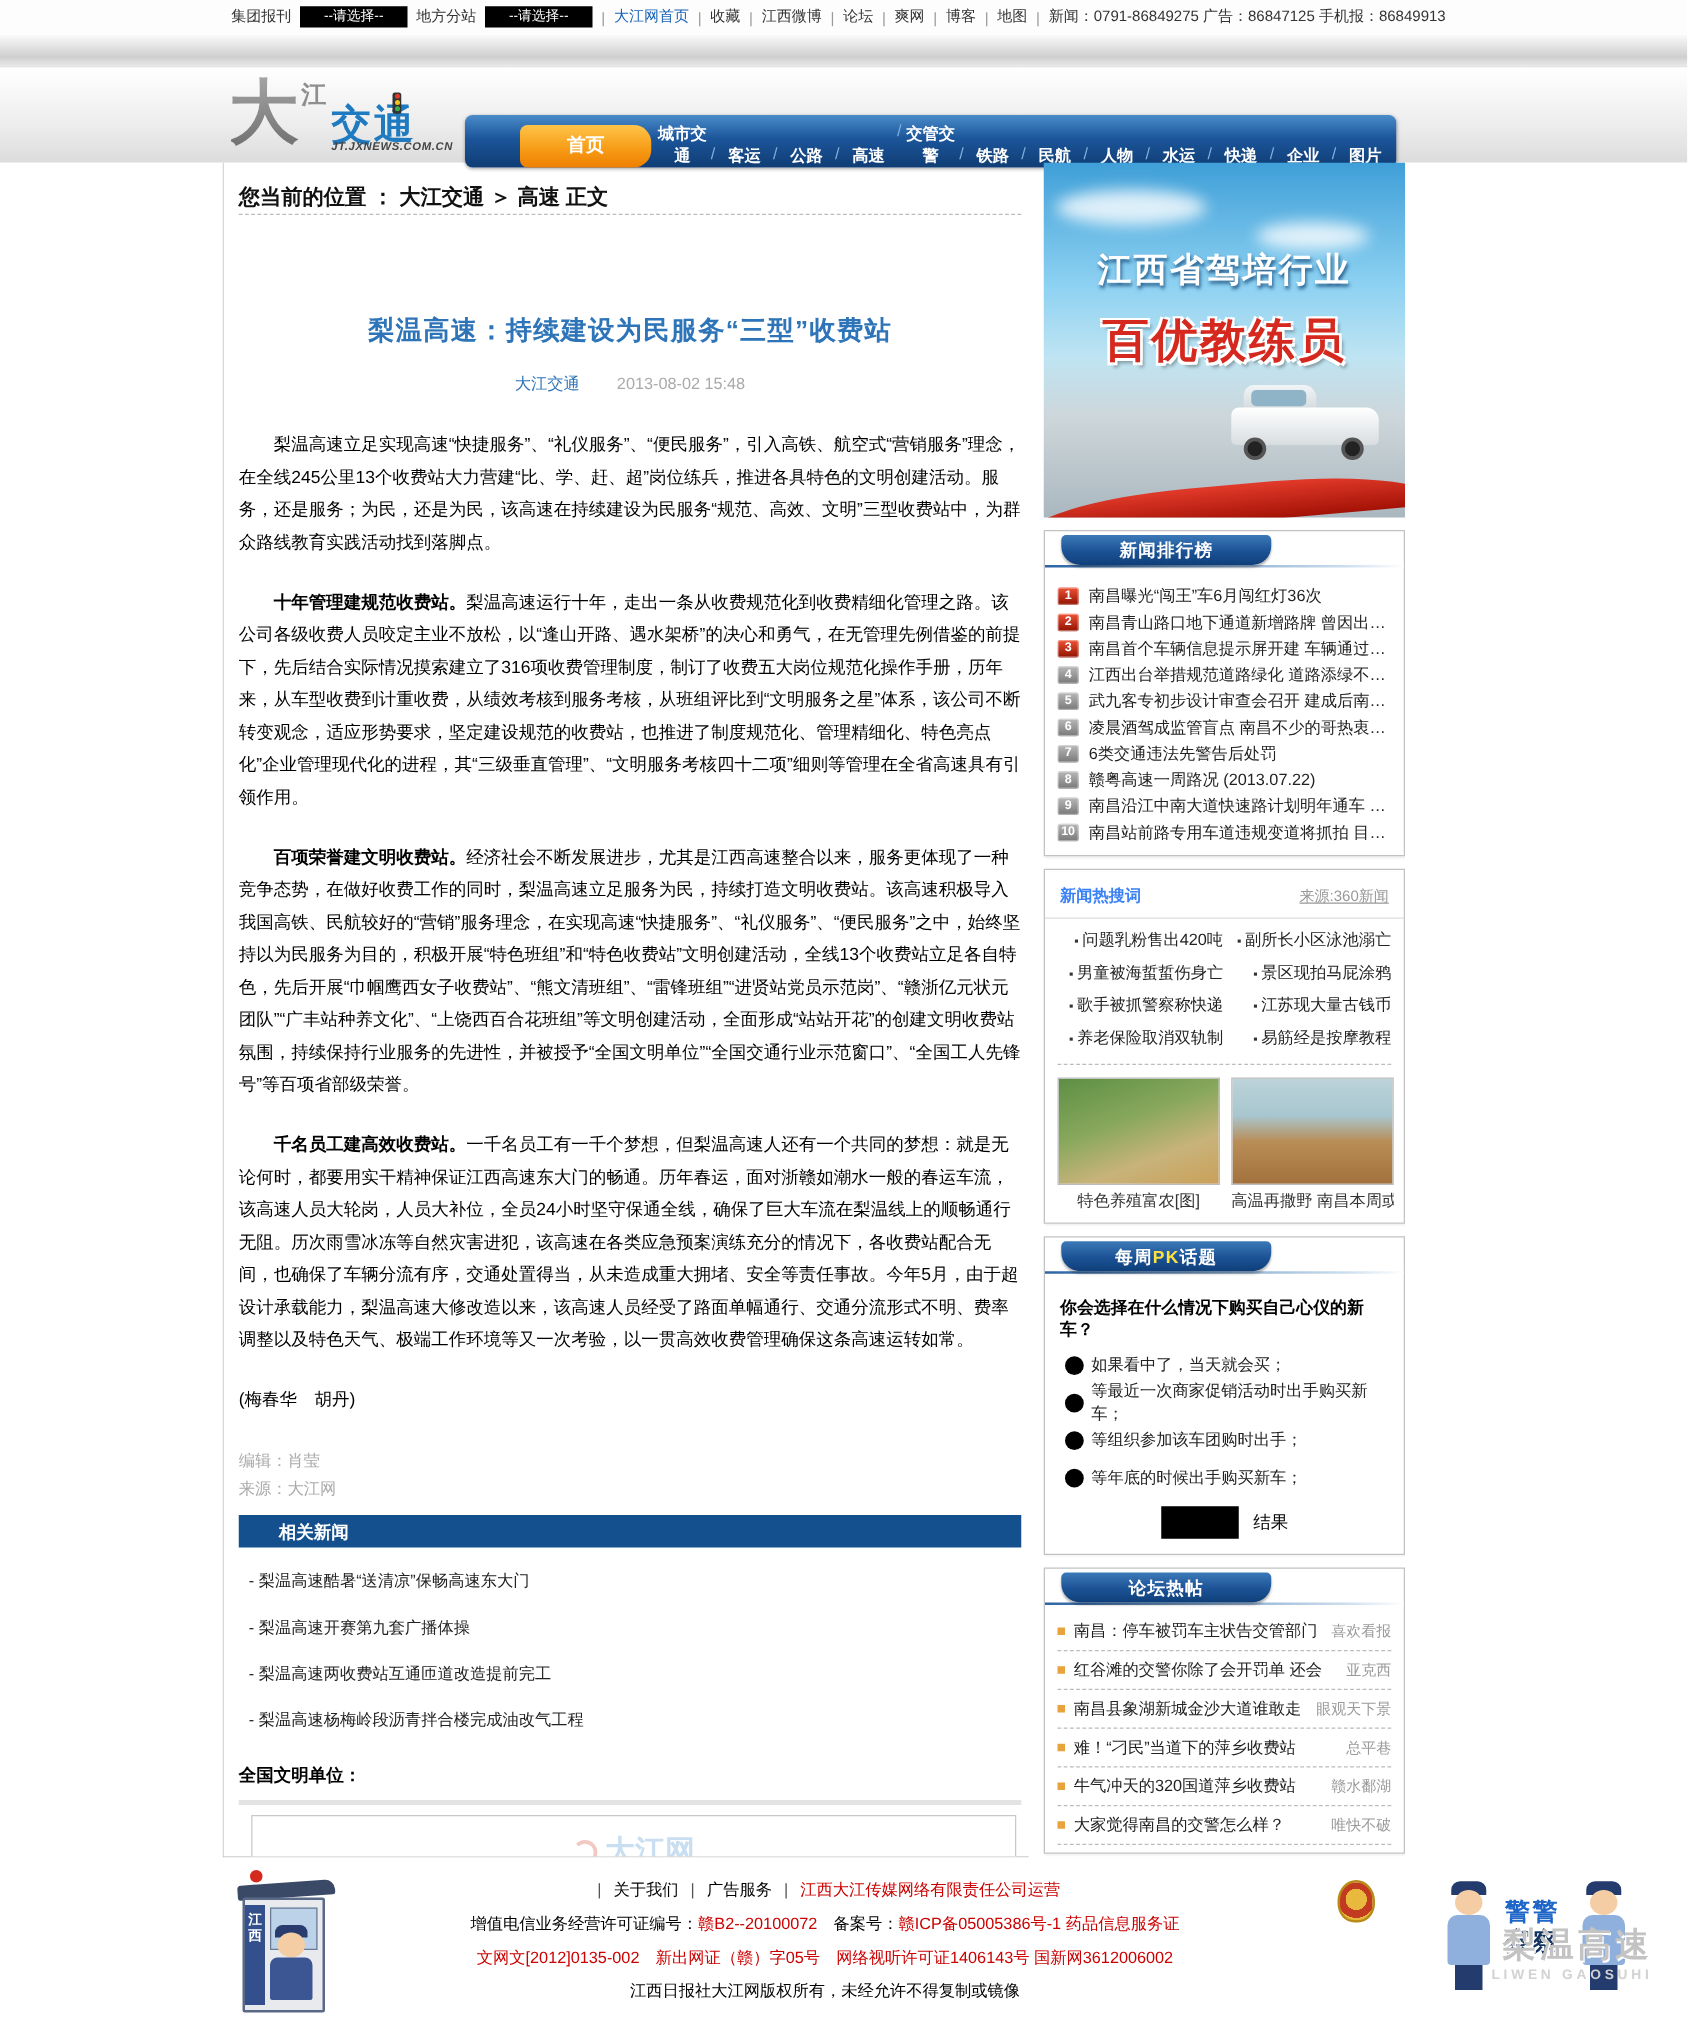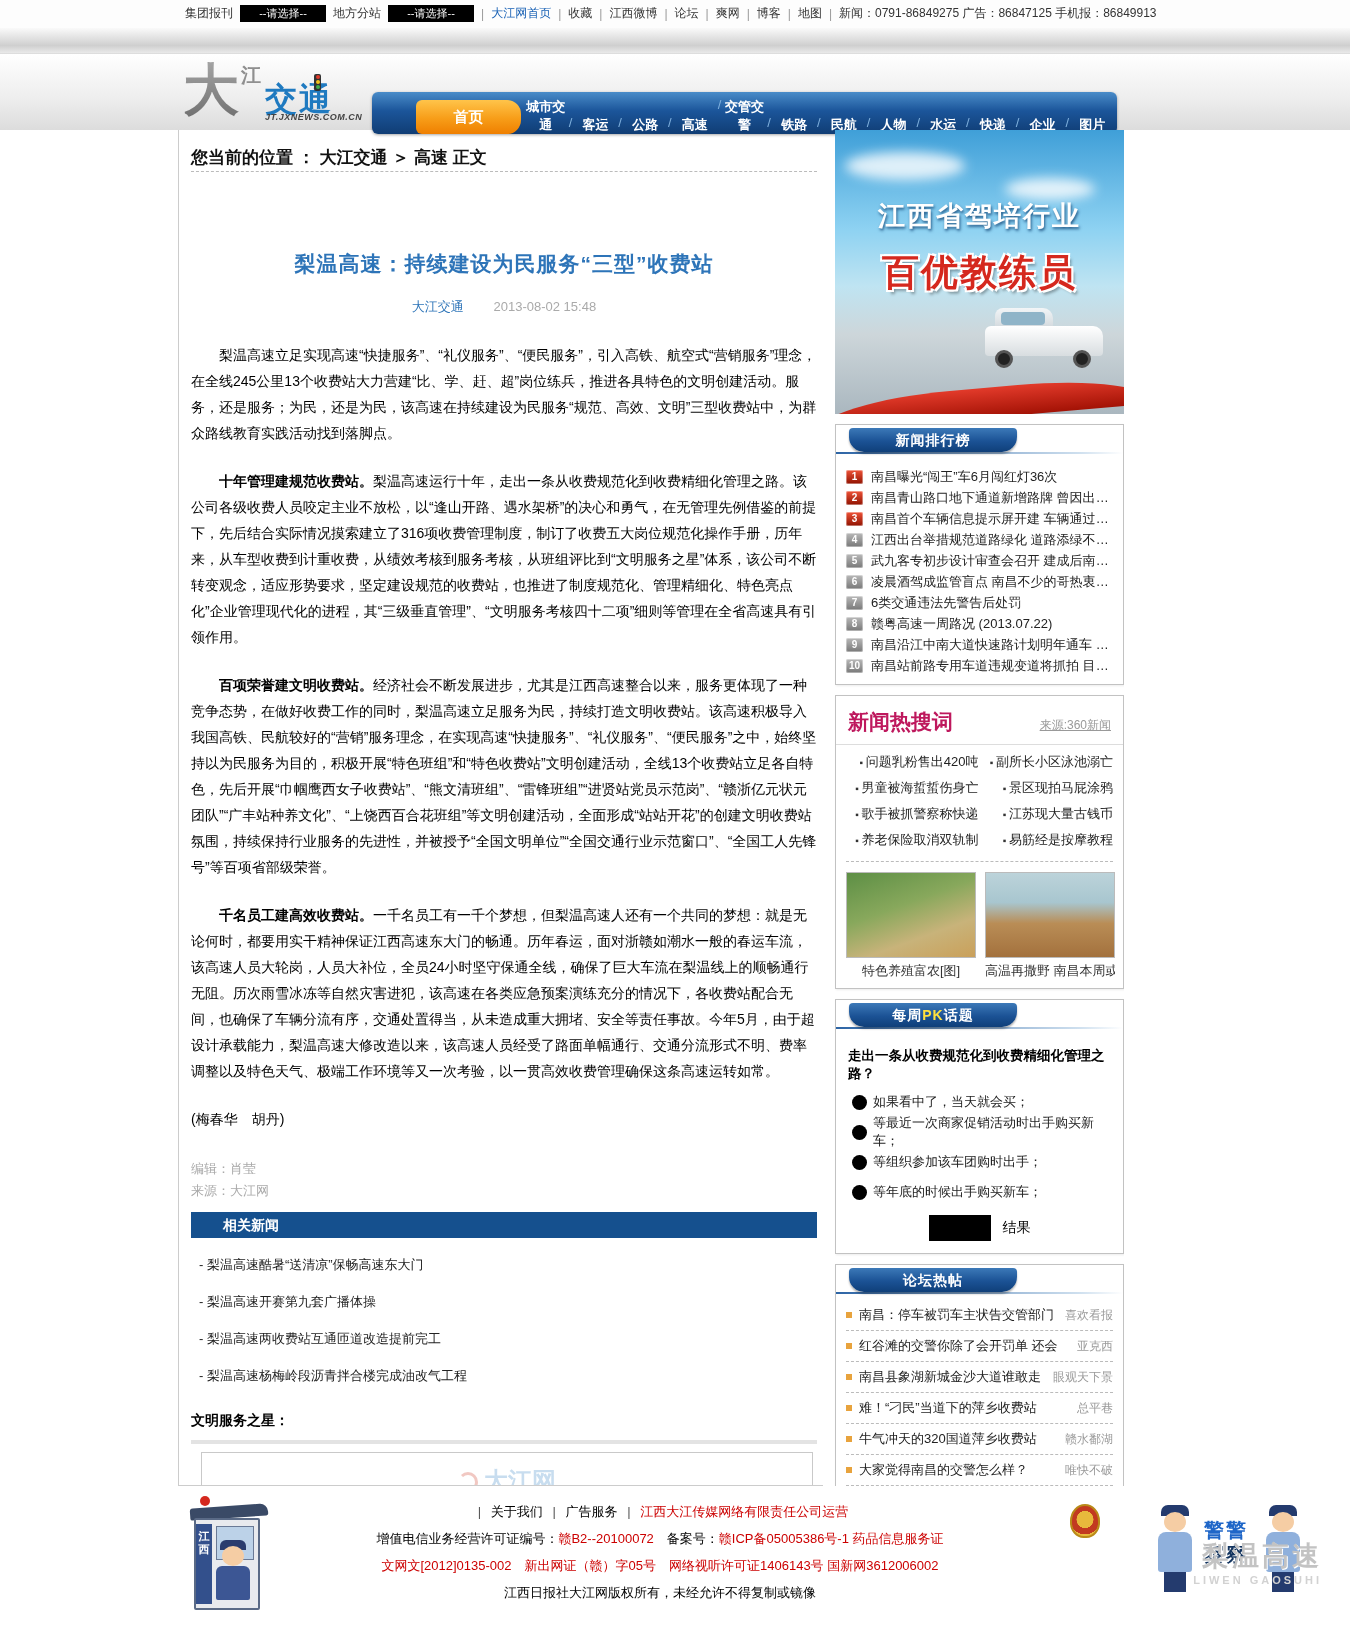--- a/index.html
+++ b/index.html
@@ -91,21 +91,21 @@
   .ribbon .pk { color:#ffe13d; }
 
   .rank-list { padding:8px 8px 8px 10px; }
   .rank-row { display:flex; align-items:center; height:21px; font-size:13px; color:#222; overflow:hidden; cursor:pointer; }
   .rank-badge { flex:0 0 17px; height:14px; margin-right:8px; border-radius:2px; color:#fff; font-size:10px; font-weight:bold; text-align:center; line-height:14px;
     background:linear-gradient(180deg,#b9b9b9,#787878); box-shadow:inset 0 0 0 1px rgba(255,255,255,.4); }
   .rank-badge.hot { background:linear-gradient(180deg,#ef5338,#8f1200); }
   .rank-text { white-space:nowrap; overflow:hidden; text-overflow:ellipsis; }
 
   .hot-head { display:flex; align-items:baseline; padding:12px 12px 8px; border-bottom:1px solid #ddd; }
-  .hot-title { font-size:21px; font-weight:bold; color:#be185d; }
+  .hot-title { font-size:13px; font-weight:bold; color:#3b82f6; }
   .hot-src { margin-left:auto; font-size:12px; color:#999;text-decoration:underline; }
   .hot-grid { display:grid; grid-template-columns:1fr 1fr; padding:8px 10px 10px 12px; row-gap:8px; column-gap:4px; }
   .hot-item { font-size:13px; color:#222; white-space:nowrap; overflow:hidden; cursor:pointer;text-align:right; }
   .hot-item::before { content:"▪ "; color:#333; font-size:10px; }
   .hot-divider { border-top:1px dashed #bbb; margin:2px 10px 0; }
   .photo-row { display:flex; gap:9px; padding:10px 10px 4px; }
   .photo-fig { width:130px; cursor:pointer; }
   .photo-img { width:130px; height:86px; border:1px solid #bbb; }
   .ph1 { background:linear-gradient(160deg,#5d8f45 0%,#88a85c 40%,#c8b37a 70%,#caa05a 100%); }
   .ph2 { background:linear-gradient(180deg,#bcd3da 0%,#a8c6cf 35%,#b98d56 60%,#a3713d 100%); }
@@ -250,21 +250,21 @@
       </div>
 
       <div class="related-bar">相关新闻</div>
       <div class="related-list">
         <div class="related-item">梨温高速酷暑“送清凉”保畅高速东大门</div>
         <div class="related-item">梨温高速开赛第九套广播体操</div>
         <div class="related-item">梨温高速两收费站互通匝道改造提前完工</div>
         <div class="related-item">梨温高速杨梅岭段沥青拌合楼完成油改气工程</div>
       </div>
 
-      <div class="say-title">文明服务之星：</div>
+      <div class="say-title">全国文明单位：</div>
       <div class="say-hr"></div>
       <div class="comment-box">
         <div class="wm">
           <div class="wm-logo"><span class="wm-swirl"></span><span>大江网</span></div>
 
         </div>
       </div>
 
     </div>
 
@@ -356,21 +356,21 @@
             <div class="photo-img ph2"></div>
             <div class="photo-cap">高温再撒野 南昌本周或</div>
           </div>
         </div>
       </div>
 
       <div class="sbox">
         <div class="boxhead">
             <div class="ribbon"><span>每周</span><span class="pk">PK</span><span>话题</span></div>
           </div>
-        <div class="pk-q">走出一条从收费规范化到收费精细化管理之路？</div>
+        <div class="pk-q">你会选择在什么情况下购买自己心仪的新车？</div>
         <div class="pk-opt">
             <span class="pk-dot"></span>
             <span>如果看中了，当天就会买；</span>
           </div>
         <div class="pk-opt">
             <span class="pk-dot"></span>
             <span>等最近一次商家促销活动时出手购买新车；</span>
           </div>
         <div class="pk-opt">
             <span class="pk-dot"></span>

